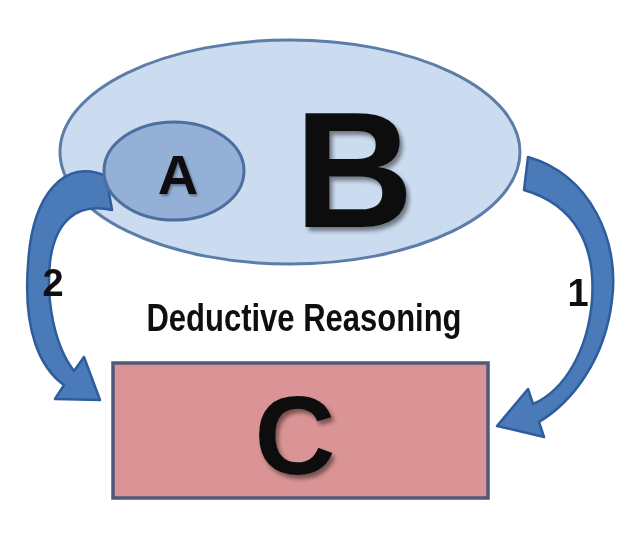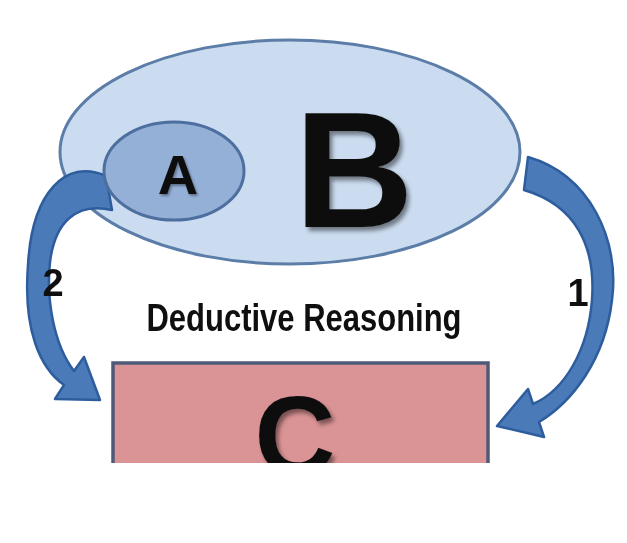--- a/index.html
+++ b/index.html
@@ -4,21 +4,21 @@
 <style>
   html, body {
     margin: 0;
     padding: 0;
     background: #ffffff;
     font-family: "Liberation Sans", sans-serif;
   }
   .stage {
     position: relative;
     width: 627px;
-    height: 463px;
+    height: 543px;
     background: #ffffff;
     overflow: hidden;
   }
   svg { display: block; }
   text {
     font-family: "Liberation Sans", sans-serif;
     font-weight: bold;
     text-anchor: middle;
   }
   .letter-big  { font-size: 165px; }

